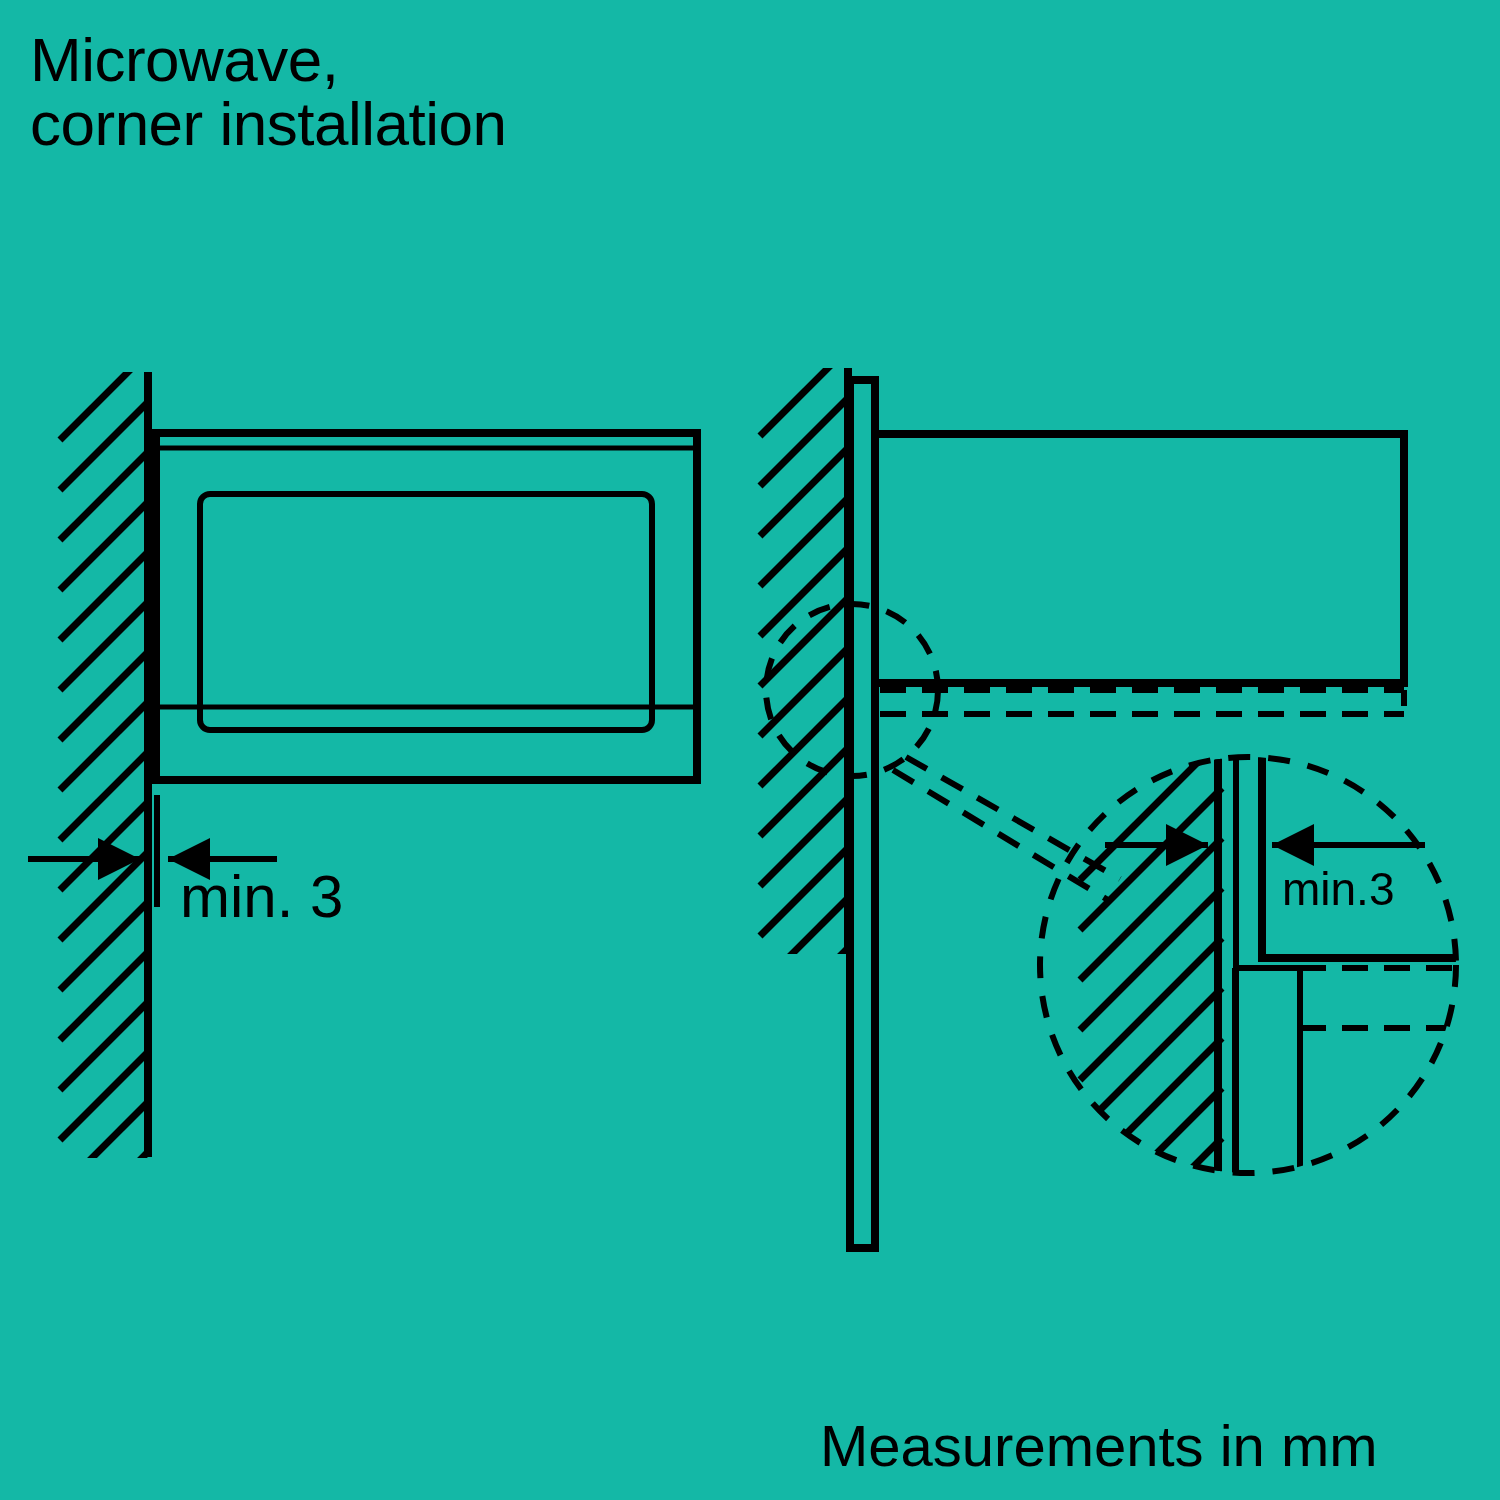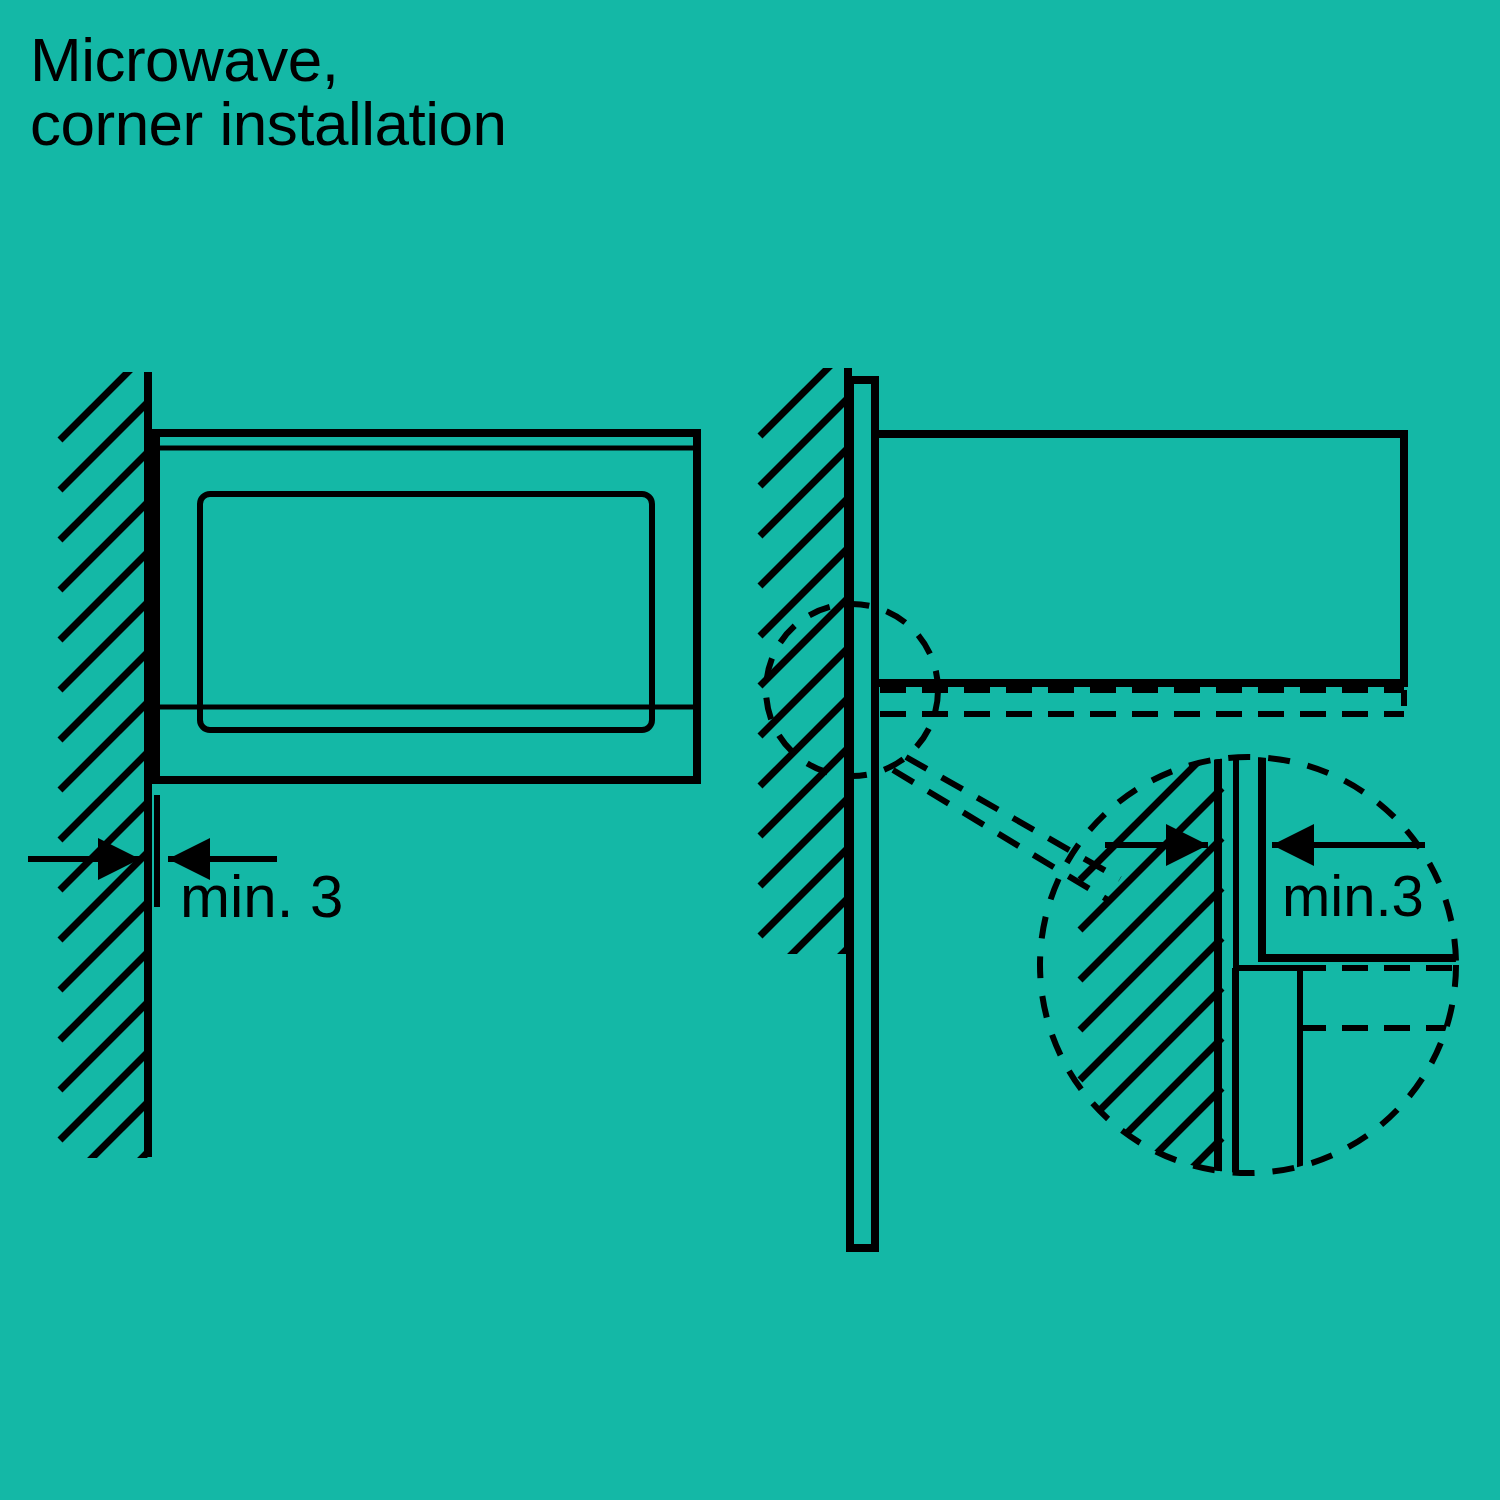--- a/index.html
+++ b/index.html
@@ -34,21 +34,21 @@
     font-weight: 400;
     letter-spacing: -0.5px;
   }
   .dimtxt {
     font-family: "Liberation Sans", sans-serif;
     font-size: 60px;
     font-weight: 400;
   }
   .dimtxt-sm {
     font-family: "Liberation Sans", sans-serif;
-    font-size: 58px;
+    font-size: 46px;
     font-weight: 400;
   }
   .foot {
     font-family: "Liberation Sans", sans-serif;
     font-size: 58px;
     font-weight: 400;
   }
   .solid-thick { fill: none; stroke: #000; stroke-width: 8; }
   .solid-med   { fill: none; stroke: #000; stroke-width: 6; }
   .solid-thin  { fill: none; stroke: #000; stroke-width: 5; }
@@ -207,14 +207,15 @@
 
   <div style="position:absolute; left:30px; top:28px; line-height:1.03;">
     <div class="ttl">Microwave,</div>
     <div class="ttl">corner installation</div>
   </div>
 
   <div class="dimtxt" style="position:absolute; left:180px; top:862px;">min. 3</div>
 
   <div class="dimtxt-sm" style="position:absolute; left:1282px; top:862px;">min.3</div>
 
+  <div class="foot" style="position:absolute; left:820px; top:1412px;">Measurements in mm</div>
 
 </div>
 
 </body></html>

